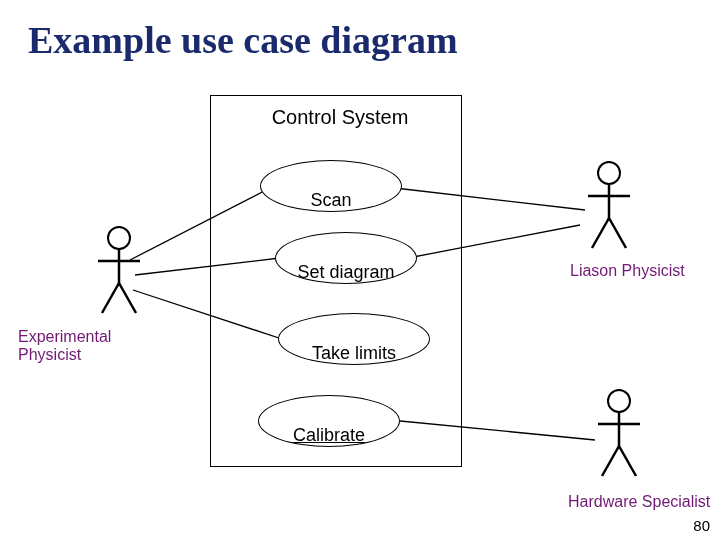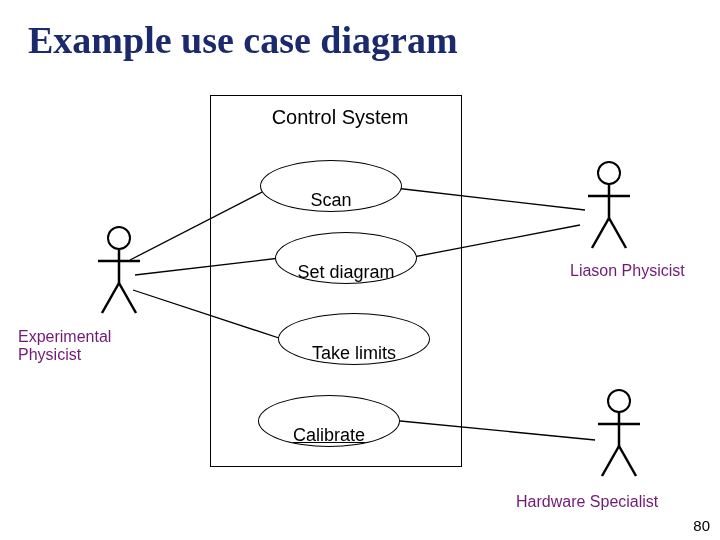--- a/index.html
+++ b/index.html
@@ -131,15 +131,15 @@
 
 <div class="actor" style="left:592px; top:388px;">
   <svg width="55" height="95">
     <circle cx="27" cy="13" r="11" fill="#fff" stroke="#000" stroke-width="2"></circle>
     <line x1="27" y1="24" x2="27" y2="58" stroke="#000" stroke-width="2.5"></line>
     <line x1="6" y1="36" x2="48" y2="36" stroke="#000" stroke-width="2.5"></line>
     <line x1="27" y1="58" x2="10" y2="88" stroke="#000" stroke-width="2.5"></line>
     <line x1="27" y1="58" x2="44" y2="88" stroke="#000" stroke-width="2.5"></line>
   </svg>
 </div>
-<div class="actor-label" style="left:516px; top:493px;text-align:center;">Hardware Specialist</div>
+<div class="actor-label" style="left:568px; top:493px;text-align:center;">Hardware Specialist</div>
 
 <div class="page-num">80</div>
 
 </body></html>

